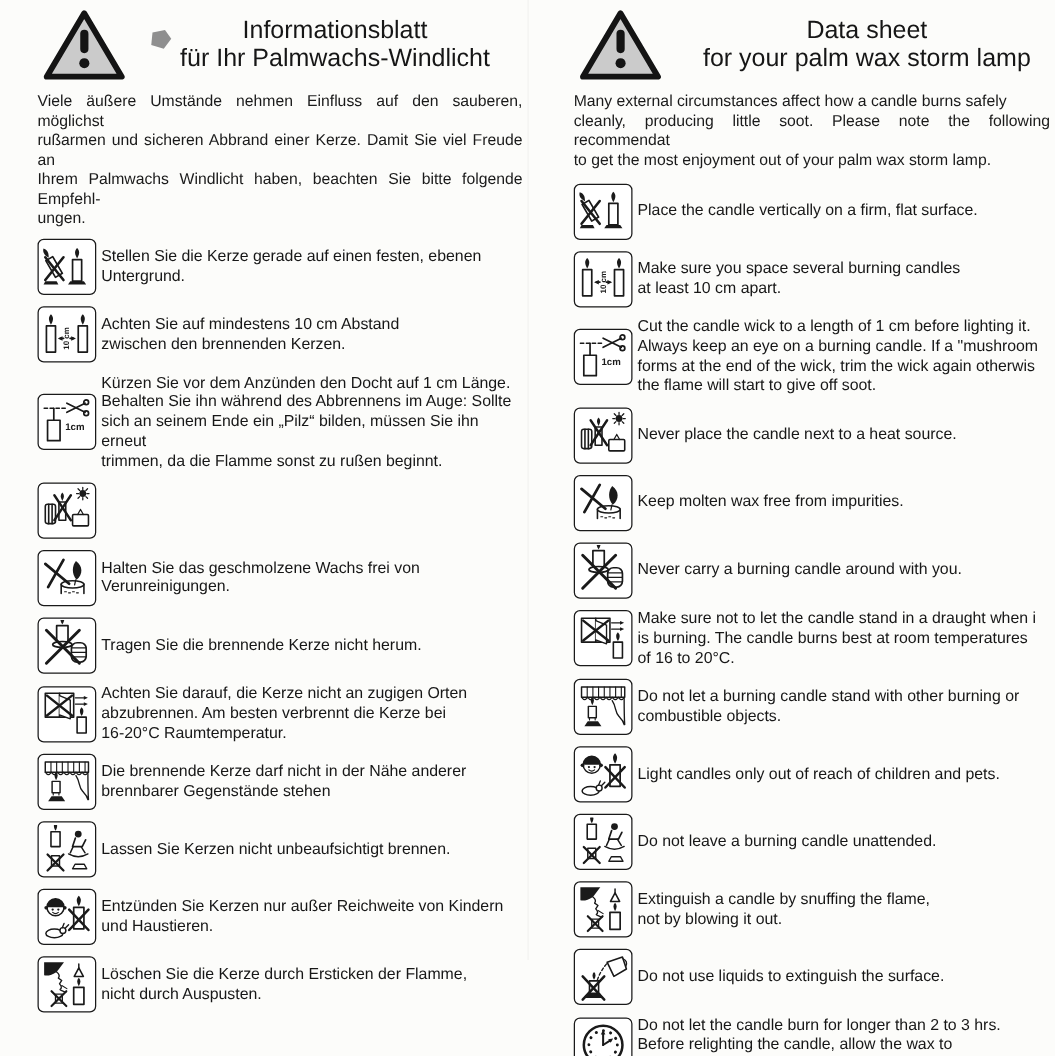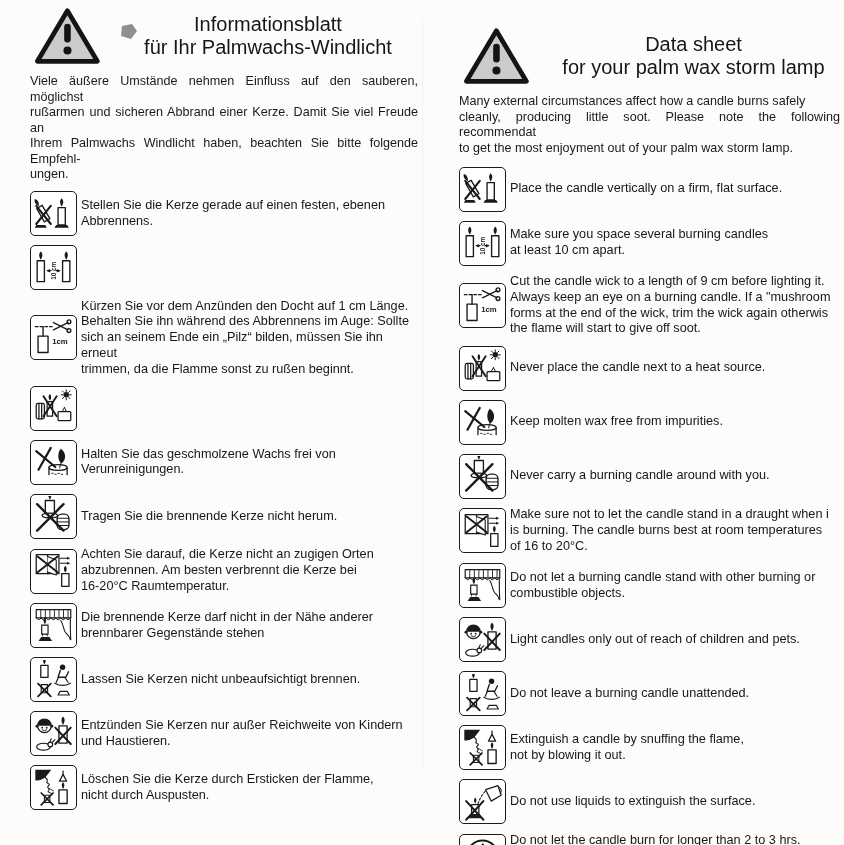--- a/index.html
+++ b/index.html
@@ -4,21 +4,21 @@
 <style>
   html,body{margin:0;padding:0;}
   body{
     width:844px;height:845px;overflow:hidden;
     background:#fcfcfa;color:#1b1b1b;
     font-family:"Liberation Sans", sans-serif;
     -webkit-font-smoothing:antialiased;
   }
   .sheet{display:flex;width:844px;height:768px;}
   .col{width:422px;box-sizing:border-box;padding:6px 2px 0 30px;}
-  .col.right{padding-left:36px;border-left:1px solid rgba(0,0,0,0.04);margin-top:20px;}
+  .col.right{padding-left:36px;border-left:1px solid rgba(0,0,0,0.04);}
   .hdr{display:flex;align-items:center;height:60px;position:relative;}
   .tri{width:86px;flex-shrink:0;position:relative;}
   .titles{flex:1;text-align:center;font-size:20px;line-height:23px;color:#161616;}
   .smudge{position:absolute;left:86px;top:16px;}
   .intro{
     margin:8px 0 8px 0;min-height:64px;
     font-size:12.6px;line-height:15.5px;text-align:justify;
     white-space:pre-line;color:#1a1a1a;padding-right:2px;
   }
   .row{display:flex;align-items:center;gap:4px;margin-bottom:8px;min-height:46px;}
@@ -225,28 +225,30 @@
 Ihrem Palmwachs Windlicht haben, beachten Sie bitte folgende Empfehl-
 ungen.</div>
 
     <div class="row">
       <span class="pic-box">
           <svg class="pic" viewBox="0 0 44 44">
             <use href="#i1"></use>
           </svg>
         </span>
       <span class="txt">Stellen Sie die Kerze gerade auf einen festen, ebenen
-Abbrennens.</span>
+Untergrund.</span>
     </div>
     <div class="row">
       <span class="pic-box">
           <svg class="pic" viewBox="0 0 44 44">
             <use href="#i2"></use>
           </svg>
         </span>
+      <span class="txt">Achten Sie auf mindestens 10 cm Abstand
+zwischen den brennenden Kerzen.</span>
     </div>
     <div class="row">
       <span class="pic-box">
           <svg class="pic" viewBox="0 0 44 44">
             <use href="#i3"></use>
           </svg>
         </span>
       <span class="txt">Kürzen Sie vor dem Anzünden den Docht auf 1 cm Länge.
 Behalten Sie ihn während des Abbrennens im Auge: Sollte
 sich an seinem Ende ein „Pilz“ bilden, müssen Sie ihn erneut
@@ -354,21 +356,21 @@
         </span>
       <span class="txt">Make sure you space several burning candles
 at least 10 cm apart.</span>
     </div>
     <div class="row">
       <span class="pic-box">
           <svg class="pic" viewBox="0 0 44 44">
             <use href="#i3"></use>
           </svg>
         </span>
-      <span class="txt">Cut the candle wick to a length of 9 cm before lighting it.
+      <span class="txt">Cut the candle wick to a length of 1 cm before lighting it.
 Always keep an eye on a burning candle. If a "mushroom
 forms at the end of the wick, trim the wick again otherwis
 the flame will start to give off soot.</span>
     </div>
     <div class="row">
       <span class="pic-box">
           <svg class="pic" viewBox="0 0 44 44">
             <use href="#i4"></use>
           </svg>
         </span>

